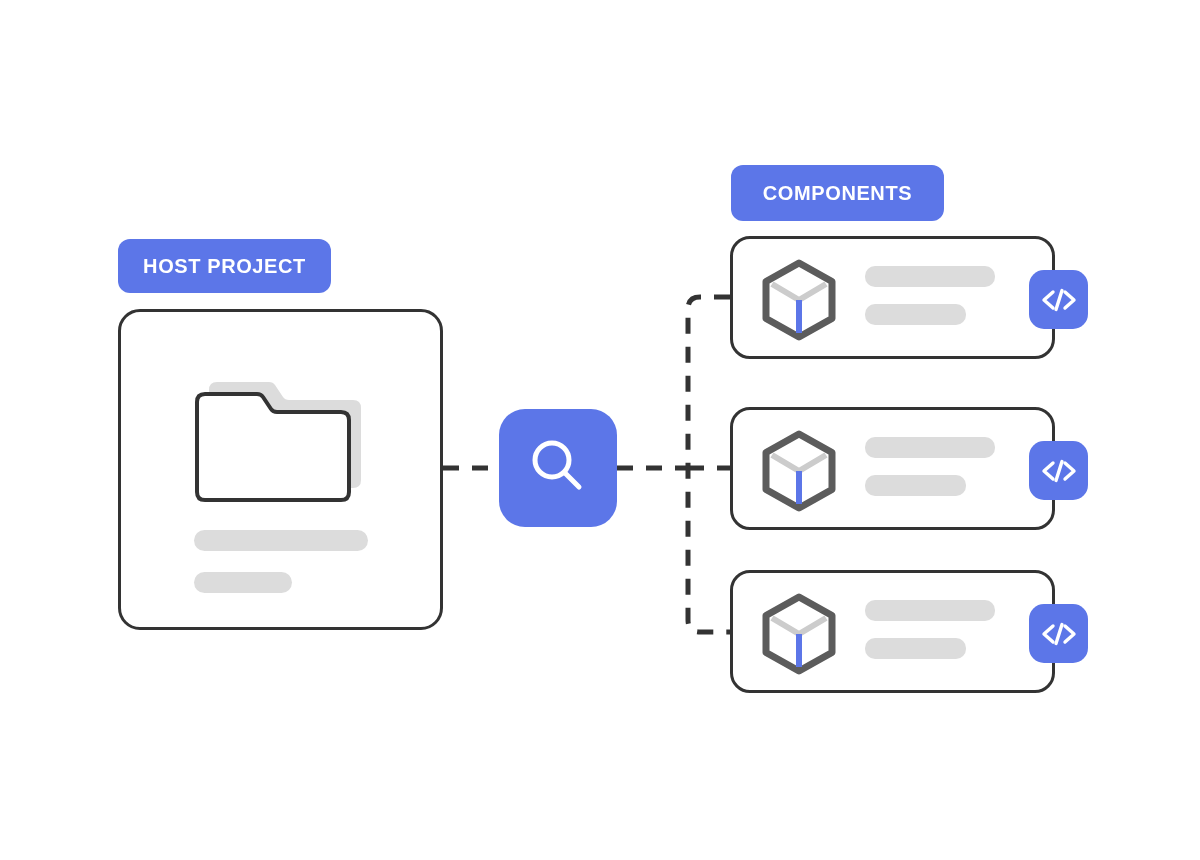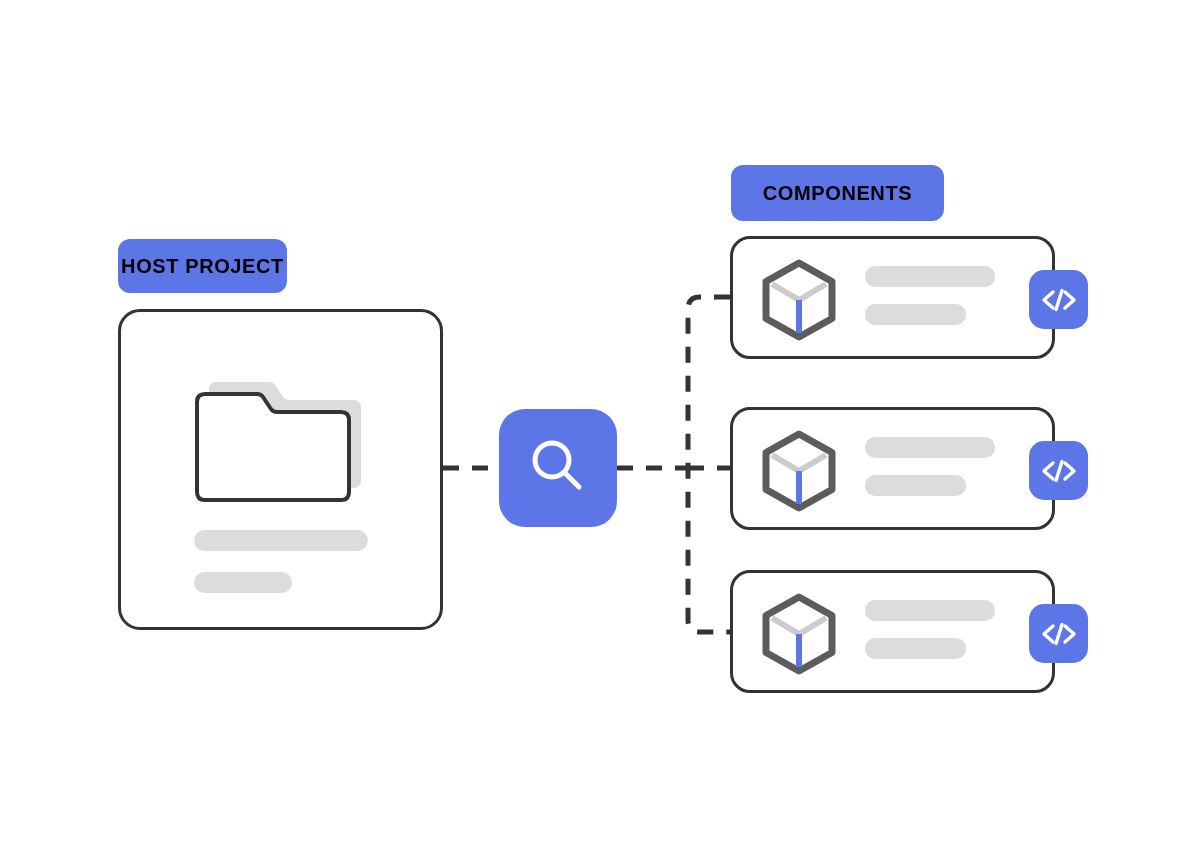--- a/index.html
+++ b/index.html
@@ -19,28 +19,28 @@
   }
 
   
   .badge {
     position: absolute;
     display: flex;
     align-items: center;
     justify-content: center;
     background: #5c76e8;
     border-radius: 12px;
-    color: #000000;
+    color: #ffffff;
     font-size: 20px;
     font-weight: 700;
     letter-spacing: 0.6px;
     font-family: "Liberation Sans", sans-serif;
     user-select: none;
   }
-  #host-badge    { left: 118px; top: 239px; width: 169px; height: 54px; }
+  #host-badge    { left: 118px; top: 239px; width: 213px; height: 54px; }
   #components-badge { left: 731px; top: 165px; width: 213px; height: 56px; }
 
   
   #host-card {
     position: absolute;
     left: 118px;
     top: 309px;
     width: 325px;
     height: 321px;
     border: 3px solid #333333;

